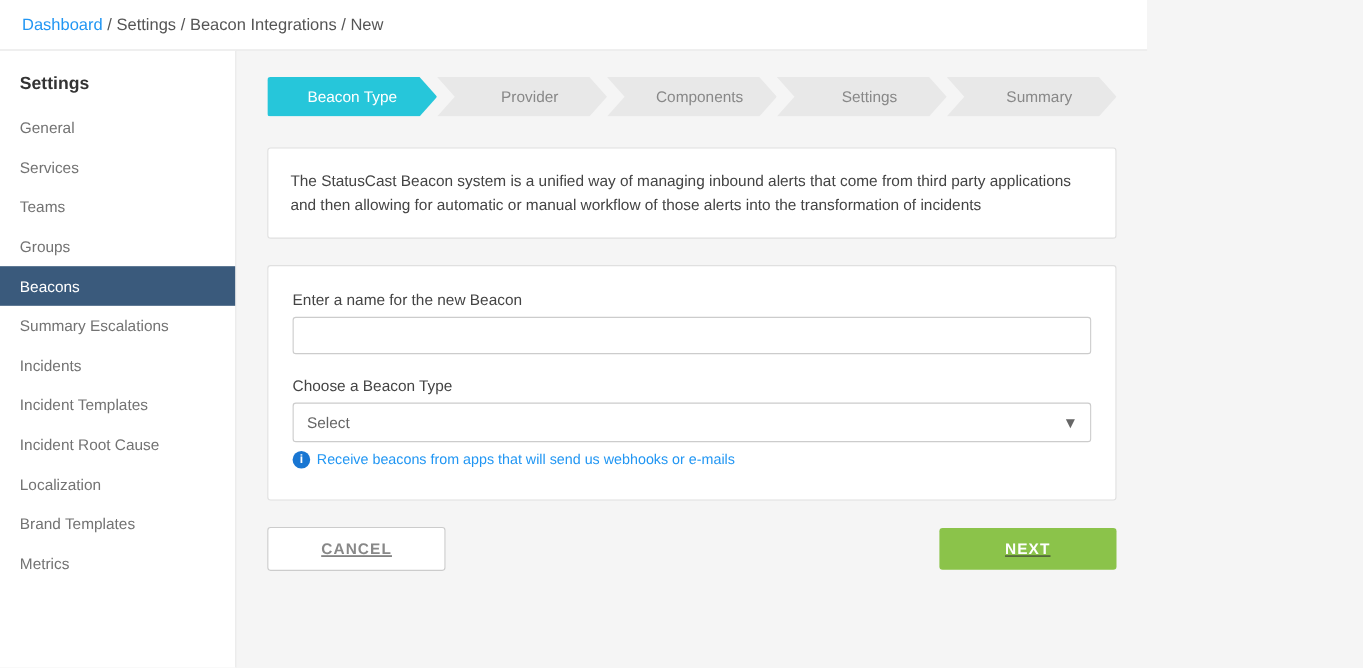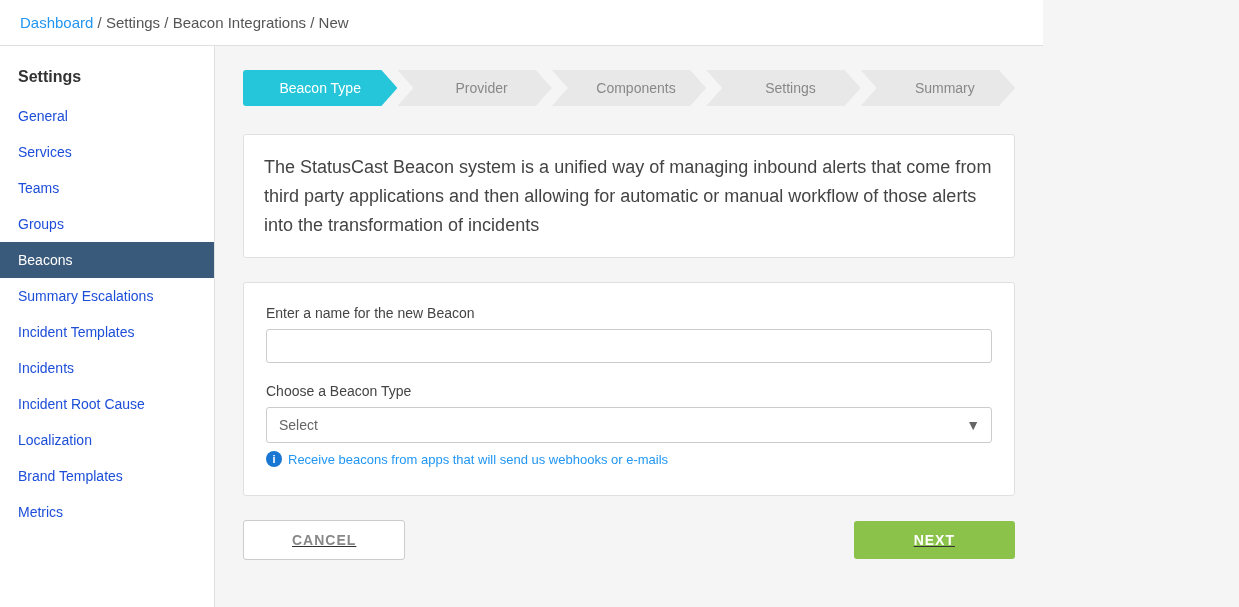--- a/index.html
+++ b/index.html
@@ -9,21 +9,21 @@
 
     .breadcrumb-bar { background: #fff; padding: 14px 20px; border-bottom: 1px solid #e0e0e0; font-size: 15px; }
     .breadcrumb-bar a { color: #2196f3; text-decoration: none; }
     .breadcrumb-bar span { color: #555; }
 
     .main-layout { display: flex; flex: 1; overflow: hidden; }
 
     
     .sidebar { width: 215px; background: #fff; border-right: 1px solid #e0e0e0; padding-top: 10px; overflow-y: auto; flex-shrink: 0; }
     .sidebar-header { padding: 12px 18px; font-size: 16px; font-weight: 600; color: #333; }
-    .sidebar-item { padding: 10px 18px; cursor: pointer; color: #1d4ed8; font-size: 14px; }
+    .sidebar-item { padding: 10px 18px; cursor: pointer; color: #737373; font-size: 14px; }
     .sidebar-item.active { background: #3a5a7c; color: #fff; font-weight: 500; }
 
     
     .content { flex: 1; padding: 24px 28px; background: #f5f5f5; overflow-y: auto; }
 
     
     .step-bar { display: flex; margin-bottom: 28px; }
     .step { display: flex; align-items: center; flex: 1; }
     .step-label {
       padding: 10px 16px 10px 30px;
@@ -40,21 +40,21 @@
       clip-path: polygon(0 0, calc(100% - 16px) 0, 100% 50%, calc(100% - 16px) 100%, 0 100%);
       padding-left: 16px;
       border-radius: 3px 0 0 3px;
     }
     .step-label.active {
       background: #26c6da;
       color: #fff;
     }
 
     
-    .description-box { background: #fff; border: 1px solid #e0e0e0; border-radius: 3px; padding: 18px 20px; margin-bottom: 24px; font-size: 18px; color: #444; line-height: 1.6; }
+    .description-box { background: #fff; border: 1px solid #e0e0e0; border-radius: 3px; padding: 18px 20px; margin-bottom: 24px; font-size: 14px; color: #444; line-height: 1.6; }
 
     
     .form-section { background: #fff; border: 1px solid #e0e0e0; border-radius: 3px; padding: 22px 22px 28px 22px; margin-bottom: 24px; }
     .form-label { font-size: 14px; color: #444; margin-bottom: 8px; display: block; }
     .form-input {
       width: 100%;
       padding: 8px 12px;
       border: 1px solid #ccc;
       border-radius: 3px;
       font-size: 14px;
@@ -131,22 +131,22 @@
   <div class="main-layout">
 
     <nav class="sidebar">
       <div class="sidebar-header">Settings</div>
       <div class="sidebar-item">General</div>
       <div class="sidebar-item">Services</div>
       <div class="sidebar-item">Teams</div>
       <div class="sidebar-item">Groups</div>
       <div class="sidebar-item active">Beacons</div>
       <div class="sidebar-item">Summary Escalations</div>
+      <div class="sidebar-item">Incidents</div>
       <div class="sidebar-item">Incident Templates</div>
-      <div class="sidebar-item">Incidents</div>
       <div class="sidebar-item">Incident Root Cause</div>
       <div class="sidebar-item">Localization</div>
       <div class="sidebar-item">Brand Templates</div>
       <div class="sidebar-item">Metrics</div>
     </nav>
 
     <div class="content">
 
       <div class="step-bar">
         <div class="step">

